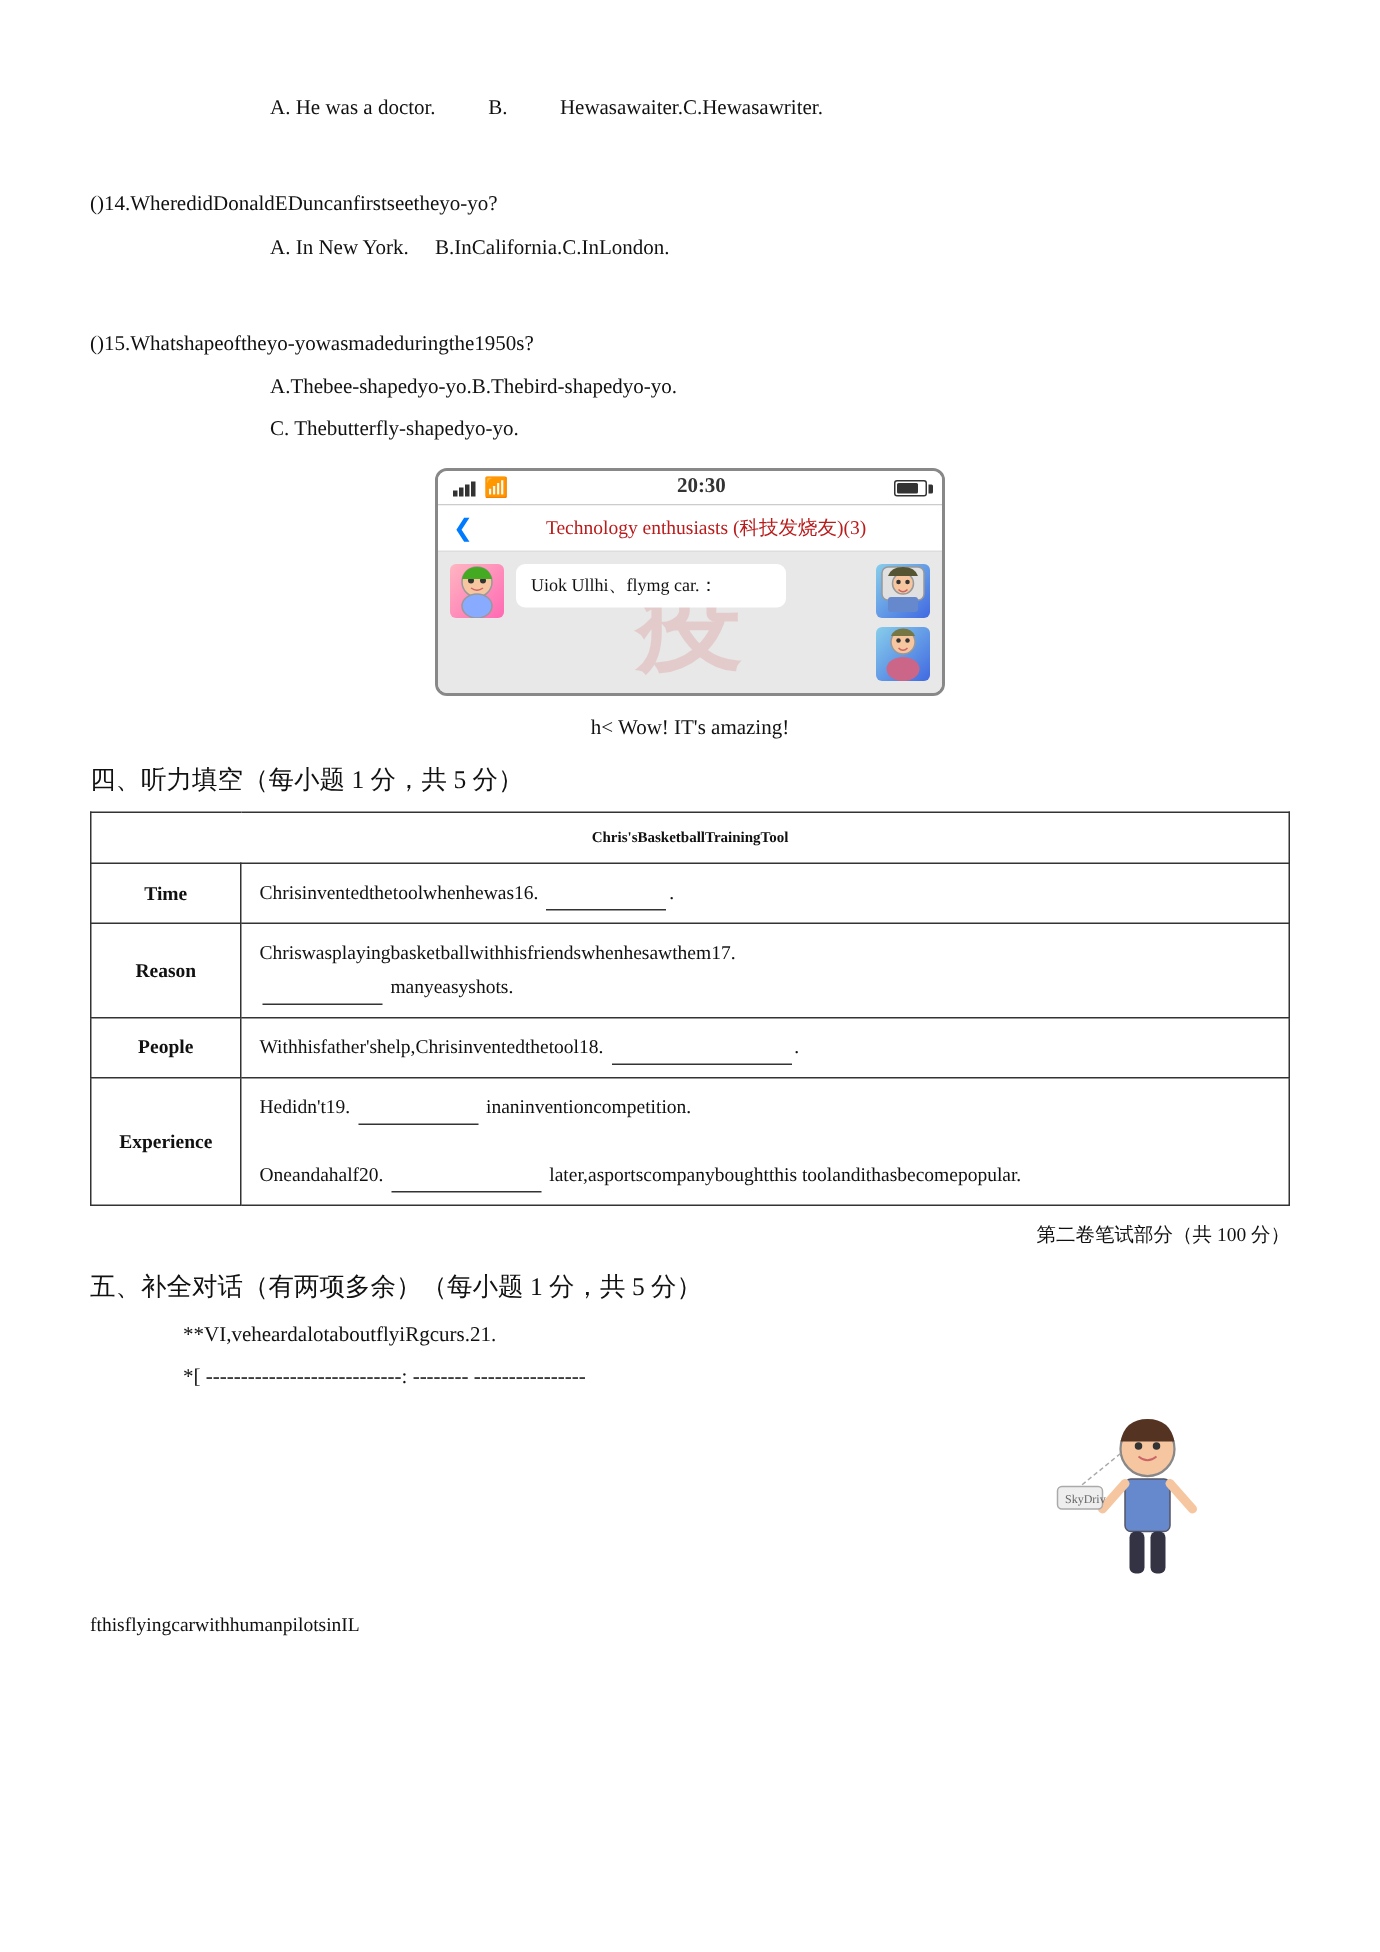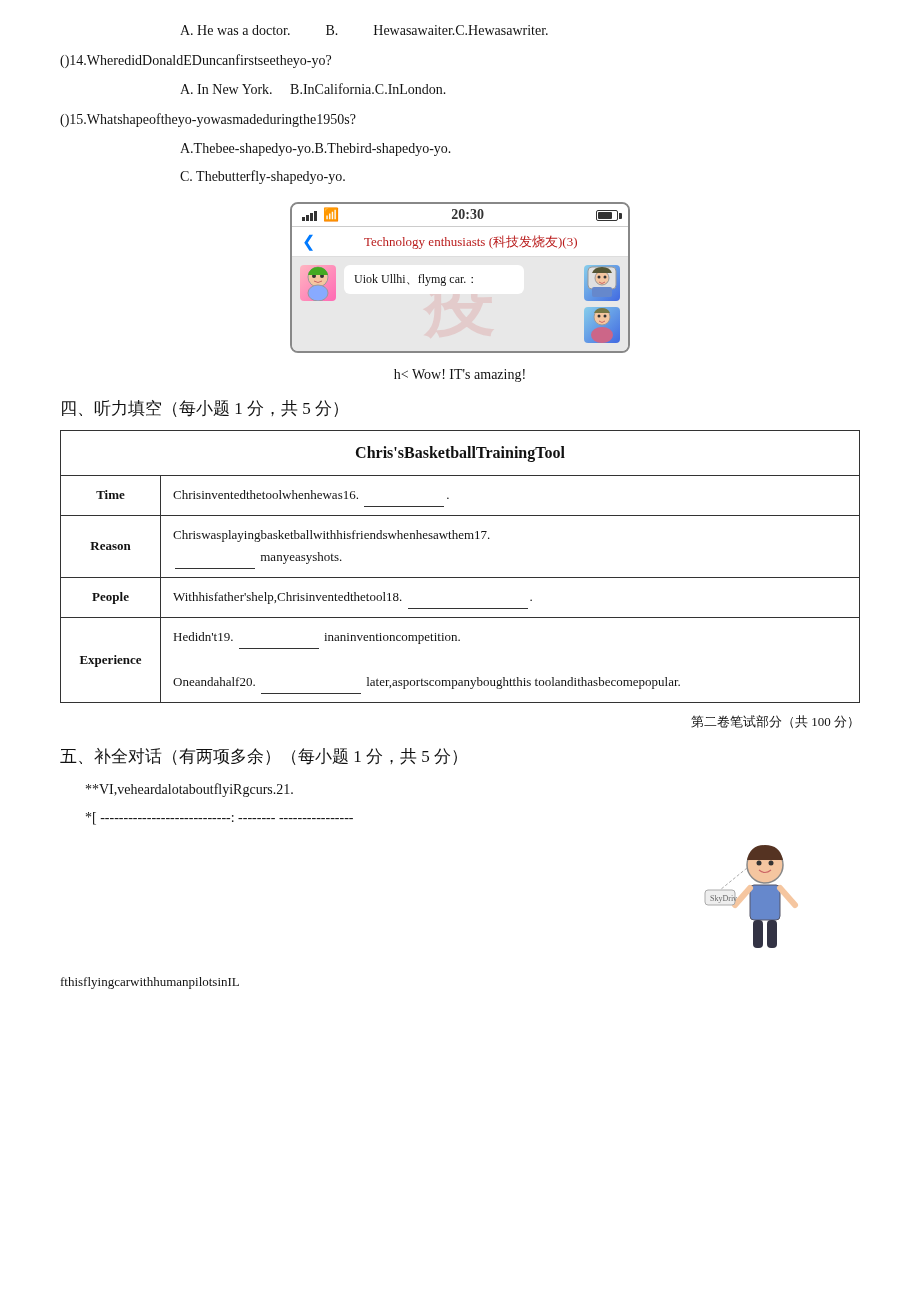--- a/index.html
+++ b/index.html
@@ -7,27 +7,28 @@
       width: 920px;
       min-height: 1301px;
       background: #fff;
       font-family: 'SimSun', 'Song', serif;
       font-size: 14px;
       color: #111;
       padding: 20px 60px;
     }
     .section {
       margin-bottom: 8px;
+      margin-top: 42px;
     }
     .line {
       margin-bottom: 6px;
       line-height: 1.6;
     }
     .indent {
-      margin-left: 25px;
+      margin-left: 62px;
     }
     .indent2 {
       margin-left: 120px;
     }
     
     .phone-container {
       display: flex;
       justify-content: center;
       margin: 14px 0;
     }
@@ -146,21 +147,21 @@
     .fill-table th, .fill-table td {
       border: 1px solid #333;
       padding: 8px 12px;
       vertical-align: middle;
       line-height: 1.7;
     }
     .fill-table .table-header {
       text-align: center;
       font-weight: bold;
       background: #fff;
-      font-size: 16px;
+      font-size: 10px;
     }
     .fill-table .category-cell {
       text-align: center;
       font-weight: bold;
       width: 100px;
     }
     .underline-blank {
       display: inline-block;
       border-bottom: 1px solid #333;
       min-width: 80px;

